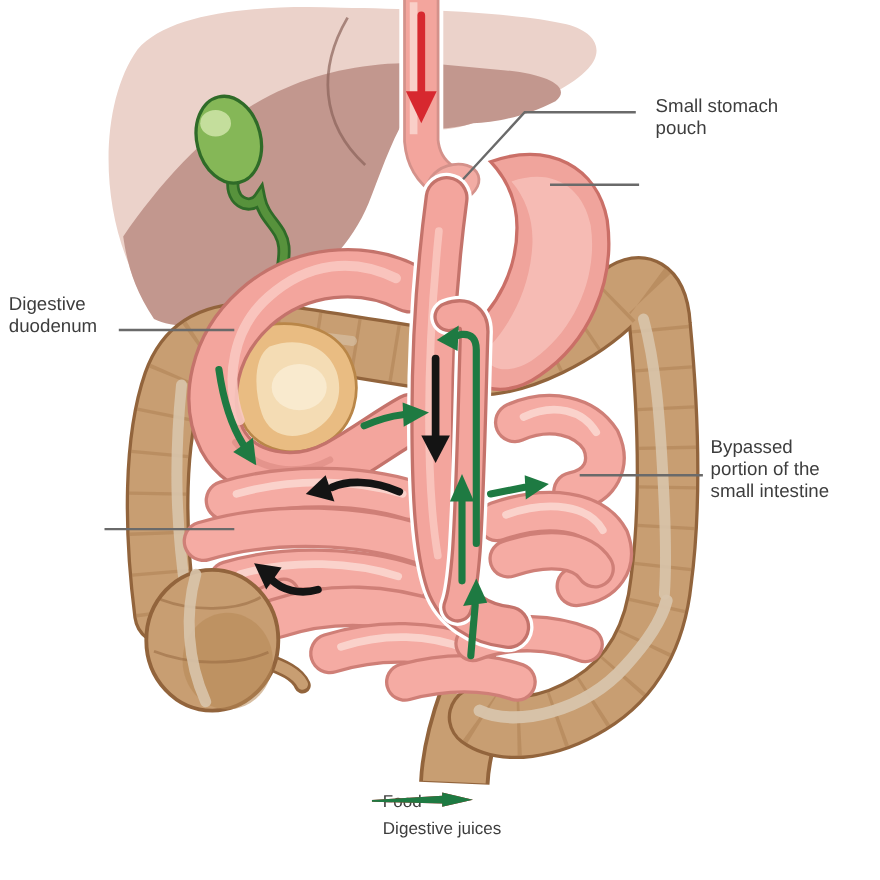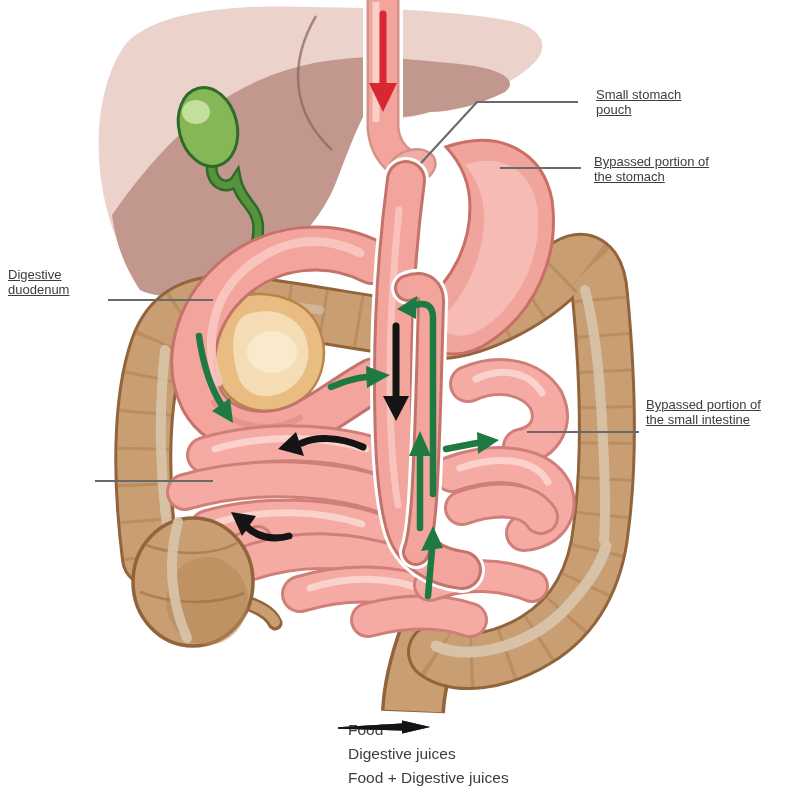--- a/index.html
+++ b/index.html
@@ -1,19 +1,19 @@
 <!DOCTYPE html>
 <html><head>
 <meta charset="utf-8">
 <style>
   html,body{margin:0;padding:0;background:#fff;}
   .stage{position:relative;width:800px;height:800px;background:#fff;overflow:hidden;
          font-family:"Liberation Sans",sans-serif;}
   .stage svg{position:absolute;left:0;top:0;}
-  .label{position:absolute;font-size:13px;line-height:1.18;color:#3d3d3d;text-decoration:underline;}
+  .label{position:absolute;font-size:17px;line-height:1.18;color:#3d3d3d;}
   .label.center{text-align:center;}
   .legend{position:absolute;left:338px;top:719px;display:flex;flex-direction:column;gap:3px;}
   .legend-row{display:flex;align-items:center;height:21px;}
   .legend-row svg{display:block;}
   .legend-row .legend-label{margin-left:10px;font-size:15.5px;color:#3d3d3d;white-space:nowrap;}
 </style>
 </head>
 <body>
 
 <div class="stage">
@@ -173,37 +173,30 @@
   <g stroke="#6a6a6a" stroke-width="2.2" fill="none">
     <polyline points="421,163 477,102 578,102"></polyline>
     <line x1="500" y1="168" x2="581" y2="168"></line>
     <line x1="108" y1="300" x2="213" y2="300"></line>
     <line x1="95" y1="481" x2="213" y2="481"></line>
     <line x1="527" y1="432" x2="639" y2="432"></line>
   </g>
 </svg>
 
 <div class="label" style="left:596px;top:87px;width:118px;">Small stomach pouch</div>
-<div class="label" style="left:594px;top:154px;width:128px;">Bypassed portion of the stomach</div>
 <div class="label" style="left:8px;top:267px;width:96px;">Digestive duodenum</div>
 <div class="label" style="left:646px;top:397px;width:118px;">Bypassed portion of the small intestine</div>
 
 <div class="legend">
   <div class="legend-row">
     <svg width="96" height="16" viewBox="0 0 96 16">
       <polygon points="0,8.2 64,4.5 64,1.5 92,8 64,14.5 64,11.5 0,9.8" fill="#d7282f"></polygon>
     </svg>
     <span class="legend-label">Food</span>
   </div>
   <div class="legend-row">
     <svg width="96" height="16" viewBox="0 0 96 16">
       <polygon points="0,8.2 64,4.5 64,1.5 92,8 64,14.5 64,11.5 0,9.8" fill="#1e7a42"></polygon>
     </svg>
     <span class="legend-label">Digestive juices</span>
   </div>
-  <div class="legend-row">
-    <svg width="96" height="16" viewBox="0 0 96 16">
-      <polygon points="0,8.2 64,4.5 64,1.5 92,8 64,14.5 64,11.5 0,9.8" fill="#141414"></polygon>
-    </svg>
-    <span class="legend-label">Food + Digestive juices</span>
-  </div>
 </div>
 </div>
 
 </body></html>

